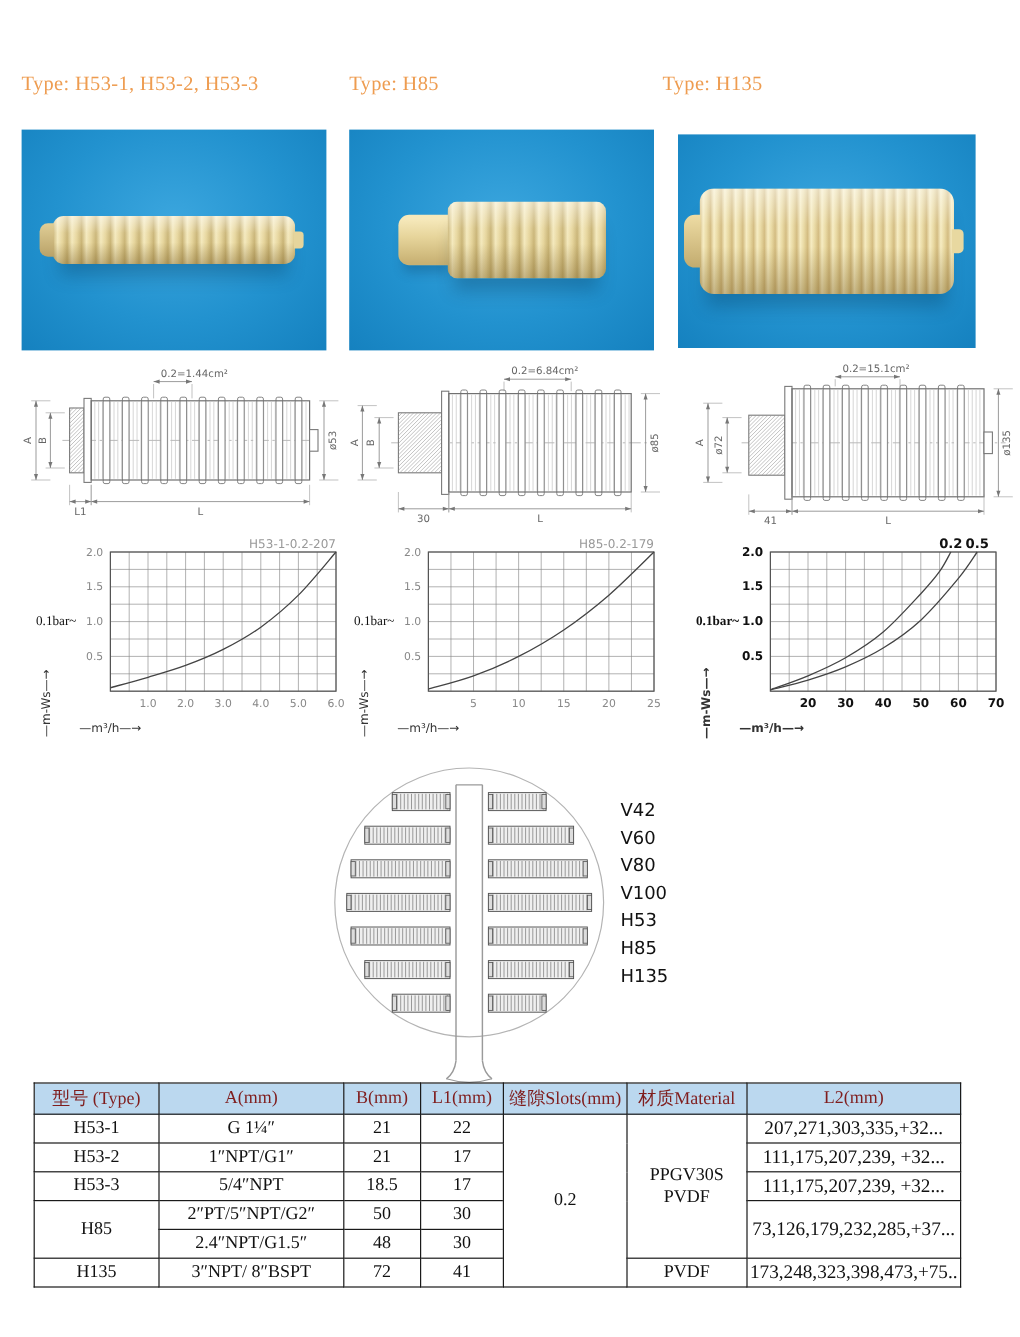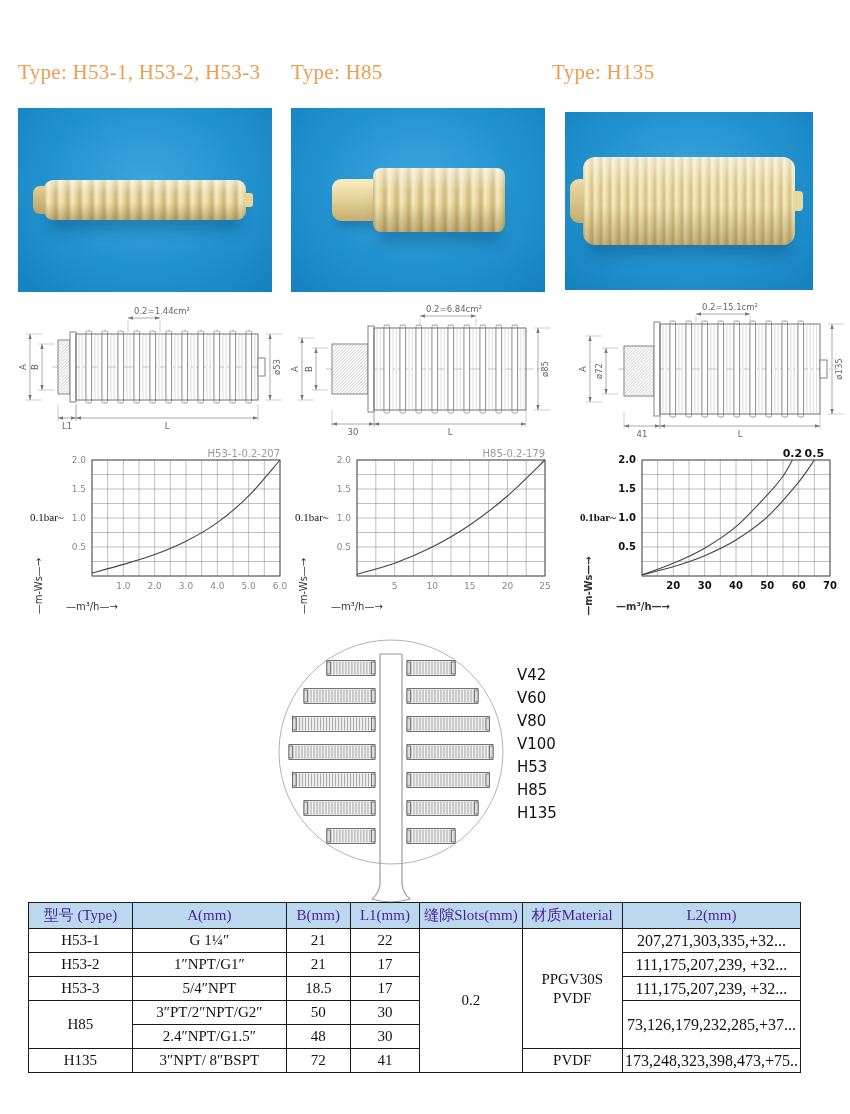--- a/index.html
+++ b/index.html
@@ -7,21 +7,21 @@
     --blue-c:#3BA6DE;
     --blue-e:#1581BF;
     --thead-bg:#BBD8EF;
     --cream:#EBDCA6;
   }
   html,body{margin:0;padding:0;background:#fff;}
   #page{position:relative;width:850px;height:1114px;background:#fff;
         font-family:"Liberation Serif",serif;overflow:hidden;}
 
   
-  .title{position:absolute;top:60px;font-size:21px;letter-spacing:.3px;
+  .title{position:absolute;top:60px;font-size:17px;letter-spacing:.3px;
          color:var(--title-orange);white-space:nowrap;text-align:center;}
   #t1{left:18px}#t2{left:291px}#t3{left:552px}
 
   
   .photo{position:absolute;top:108px;width:254px;height:184px;
          background:radial-gradient(ellipse at 50% 42%, var(--blue-c) 0%, #2292cf 55%, var(--blue-e) 100%);
          display:flex;align-items:center;justify-content:center;}
   #ph1{left:18px}#ph2{left:291px}#ph3{left:565px;top:112px;width:248px;height:178px}
   .prod{position:relative;border-radius:9px;
     background:
@@ -51,21 +51,21 @@
   .drawing{position:absolute;top:298px;}
   #dr1{left:8px}#dr2{left:288px}#dr3{left:578px}
   .chart{position:absolute;top:448px;}
   #ch1{left:28px}#ch2{left:293px}#ch3{left:578px}
   #diagram{position:absolute;left:253px;top:634px;}
 
   
   #spec-table{position:absolute;left:28px;top:902px;}
   table{border-collapse:collapse;width:773px;font-size:15px;color:#111;}
   th,td{border:1px solid #1a1a1a;text-align:center;padding:1px 2px;height:21px;}
-  thead th{background:var(--thead-bg);font-weight:normal;height:23px;color:#4c1d95;}
+  thead th{background:var(--thead-bg);font-weight:normal;height:23px;color:#7f1d1d;}
   td.mat{white-space:pre-line;line-height:1.25;}
   td.l2c{font-size:16px;}
 </style>
 </head>
 <body>
 
 <div id="page">
 
   <div class="title" id="t1">Type: H53-1, H53-2, H53-3</div>
   <div class="title" id="t2">Type: H85</div>
@@ -1026,21 +1026,21 @@
         </tr>
         <tr>
           <td>H53-3</td>
           <td>5/4″NPT</td>
           <td>18.5</td>
           <td>17</td>
           <td class="l2c">111,175,207,239, +32...</td>
         </tr>
         <tr>
           <td rowspan="2">H85</td>
-          <td>3″PT/2″NPT/G2″</td>
+          <td>2″PT/5″NPT/G2″</td>
           <td>50</td>
           <td>30</td>
           <td rowspan="2" class="l2c">73,126,179,232,285,+37...</td>
         </tr>
         <tr>
           <td>2.4″NPT/G1.5″</td>
           <td>48</td>
           <td>30</td>
         </tr>
         <tr>

